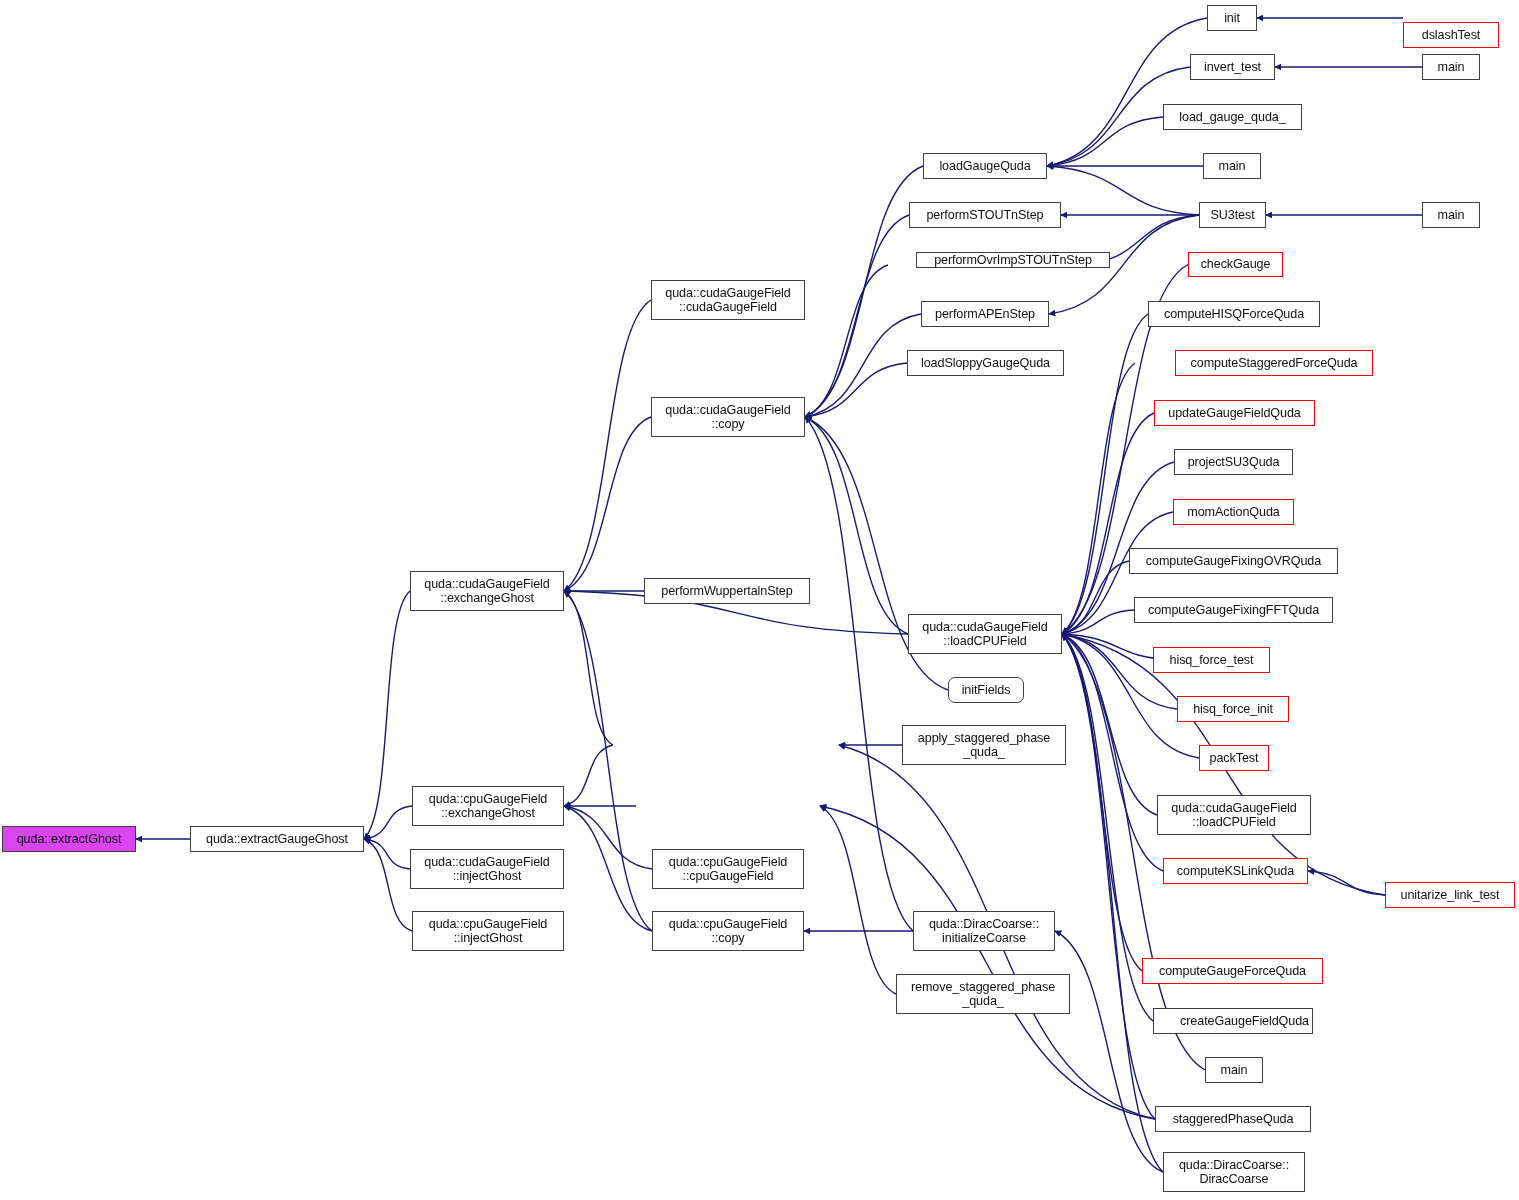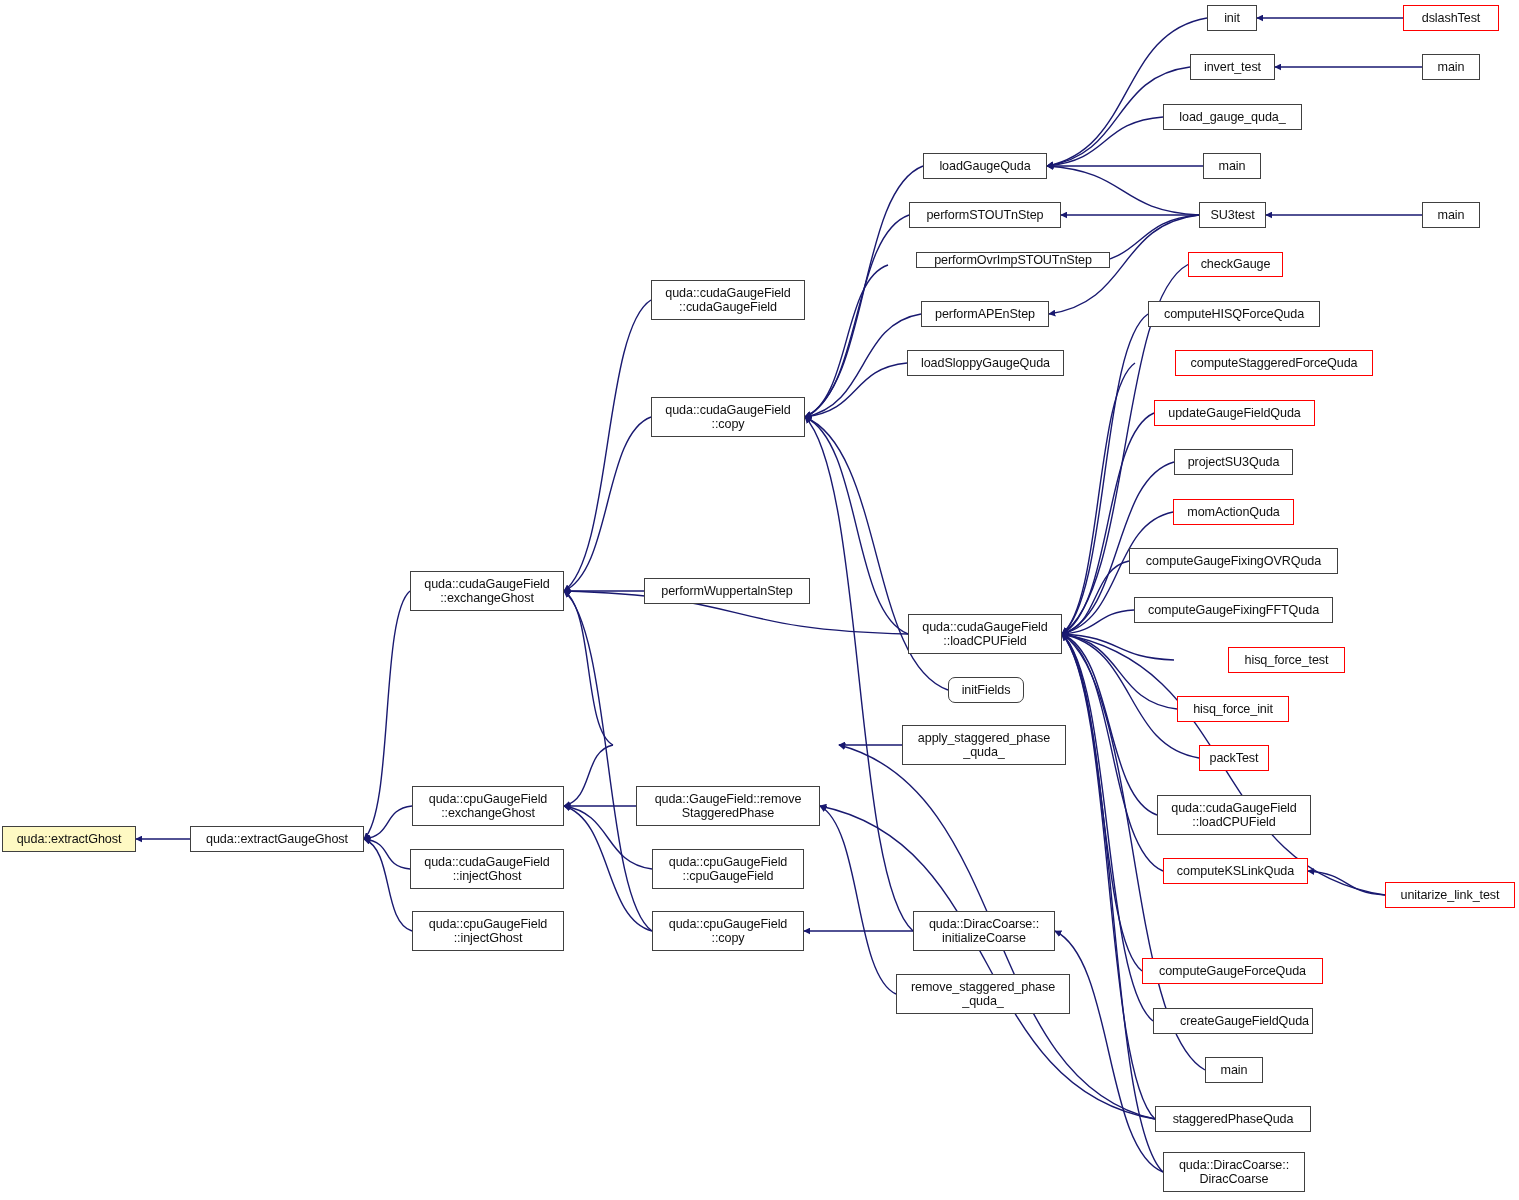--- a/index.html
+++ b/index.html
@@ -37,21 +37,21 @@
     font-size: 12.6px;
     line-height: 14.5px;
     white-space: pre-line;
     letter-spacing: -0.1px;
     cursor: default;
   }
   .node.red {
     border-color: #ff0000;
   }
   .node.filled {
-    background: #fef9c3;
+    background: #d946ef;
     border-color: #404040;
     align-items: center;
   }
   .node-label {
     display: block;
     width: 100%;
     padding: 0 3px;
     box-sizing: border-box;
   }
 </style>
@@ -134,22 +134,20 @@
 ::exchangeGhost</span></div>
     <div class="node" style="left: 410px; top: 849px; width: 154px; height: 40px;"><span class="node-label">quda::cudaGaugeField
 ::injectGhost</span></div>
     <div class="node" style="left: 412px; top: 911px; width: 152px; height: 40px;"><span class="node-label">quda::cpuGaugeField
 ::injectGhost</span></div>
     <div class="node" style="left: 651px; top: 280px; width: 154px; height: 40px;"><span class="node-label">quda::cudaGaugeField
 ::cudaGaugeField</span></div>
     <div class="node" style="left: 651px; top: 397px; width: 154px; height: 40px;"><span class="node-label">quda::cudaGaugeField
 ::copy</span></div>
     <div class="node" style="left: 644px; top: 578px; width: 166px; height: 26px;"><span class="node-label">performWuppertalnStep</span></div>
-    <div class="node" style="left: 636px; top: 786px; width: 184px; height: 40px;"><span class="node-label">quda::GaugeField::remove
-StaggeredPhase</span></div>
     <div class="node" style="left: 652px; top: 849px; width: 152px; height: 40px;"><span class="node-label">quda::cpuGaugeField
 ::cpuGaugeField</span></div>
     <div class="node" style="left: 652px; top: 911px; width: 152px; height: 40px;"><span class="node-label">quda::cpuGaugeField
 ::copy</span></div>
     <div class="node" style="left: 923px; top: 153px; width: 124px; height: 26px;"><span class="node-label">loadGaugeQuda</span></div>
     <div class="node" style="left: 909px; top: 202px; width: 152px; height: 26px;"><span class="node-label">performSTOUTnStep</span></div>
     <div class="node" style="left: 916px; top: 252px; width: 194px; height: 16px;"><span class="node-label">performOvrImpSTOUTnStep</span></div>
     <div class="node" style="left: 921px; top: 301px; width: 128px; height: 26px;"><span class="node-label">performAPEnStep</span></div>
     <div class="node" style="left: 907px; top: 350px; width: 157px; height: 26px;"><span class="node-label">loadSloppyGaugeQuda</span></div>
     <div class="node" style="left: 908px; top: 614px; width: 154px; height: 40px;"><span class="node-label">quda::cudaGaugeField
@@ -167,29 +165,29 @@
     <div class="node" style="left: 1203px; top: 153px; width: 58px; height: 26px;"><span class="node-label">main</span></div>
     <div class="node" style="left: 1199px; top: 202px; width: 67px; height: 26px;"><span class="node-label">SU3test</span></div>
     <div class="node red" style="left: 1188px; top: 252px; width: 95px; height: 25px;"><span class="node-label">checkGauge</span></div>
     <div class="node" style="left: 1148px; top: 301px; width: 172px; height: 26px;"><span class="node-label">computeHISQForceQuda</span></div>
     <div class="node red" style="left: 1135px; top: 350px; width: 198px; height: 26px; margin-left: 40px;"><span class="node-label">computeStaggeredForceQuda</span></div>
     <div class="node red" style="left: 1154px; top: 400px; width: 161px; height: 26px;"><span class="node-label">updateGaugeFieldQuda</span></div>
     <div class="node" style="left: 1174px; top: 449px; width: 119px; height: 26px;"><span class="node-label">projectSU3Quda</span></div>
     <div class="node red" style="left: 1173px; top: 499px; width: 121px; height: 26px;"><span class="node-label">momActionQuda</span></div>
     <div class="node" style="left: 1129px; top: 548px; width: 209px; height: 26px;"><span class="node-label">computeGaugeFixingOVRQuda</span></div>
     <div class="node" style="left: 1134px; top: 597px; width: 199px; height: 26px;"><span class="node-label">computeGaugeFixingFFTQuda</span></div>
-    <div class="node red" style="left: 1228px; top: 647px; width: 117px; height: 26px;"><span class="node-label">hisq_force_test</span></div>
+    <div class="node red" style="left: 1153px; top: 647px; width: 117px; height: 26px;"><span class="node-label">hisq_force_test</span></div>
     <div class="node red" style="left: 1177px; top: 696px; width: 112px; height: 26px;"><span class="node-label">hisq_force_init</span></div>
     <div class="node red" style="left: 1199px; top: 745px; width: 70px; height: 26px;"><span class="node-label">packTest</span></div>
     <div class="node" style="left: 1157px; top: 795px; width: 154px; height: 40px;"><span class="node-label">quda::cudaGaugeField
 ::loadCPUField</span></div>
     <div class="node red" style="left: 1163px; top: 858px; width: 145px; height: 26px;"><span class="node-label">computeKSLinkQuda</span></div>
     <div class="node red" style="left: 1142px; top: 958px; width: 181px; height: 26px;"><span class="node-label">computeGaugeForceQuda</span></div>
     <div class="node" style="left: 1153px; top: 1008px; width: 160px; height: 26px; text-align: right;"><span class="node-label">createGaugeFieldQuda</span></div>
     <div class="node" style="left: 1205px; top: 1057px; width: 58px; height: 26px;"><span class="node-label">main</span></div>
     <div class="node" style="left: 1155px; top: 1106px; width: 156px; height: 26px;"><span class="node-label">staggeredPhaseQuda</span></div>
     <div class="node" style="left: 1163px; top: 1152px; width: 142px; height: 40px;"><span class="node-label">quda::DiracCoarse::
 DiracCoarse</span></div>
-    <div class="node red" style="left: 1403px; top: 5px; width: 96px; height: 26px;"><span class="node-label">dslashTest</span></div>
+    <div class="node red" style="left: 1403px; top: 22px; width: 96px; height: 26px;"><span class="node-label">dslashTest</span></div>
     <div class="node" style="left: 1422px; top: 54px; width: 58px; height: 26px;"><span class="node-label">main</span></div>
     <div class="node" style="left: 1422px; top: 202px; width: 58px; height: 26px;"><span class="node-label">main</span></div>
     <div class="node red" style="left: 1385px; top: 882px; width: 130px; height: 26px;"><span class="node-label">unitarize_link_test</span></div>
   </div>
 
 </body></html>

